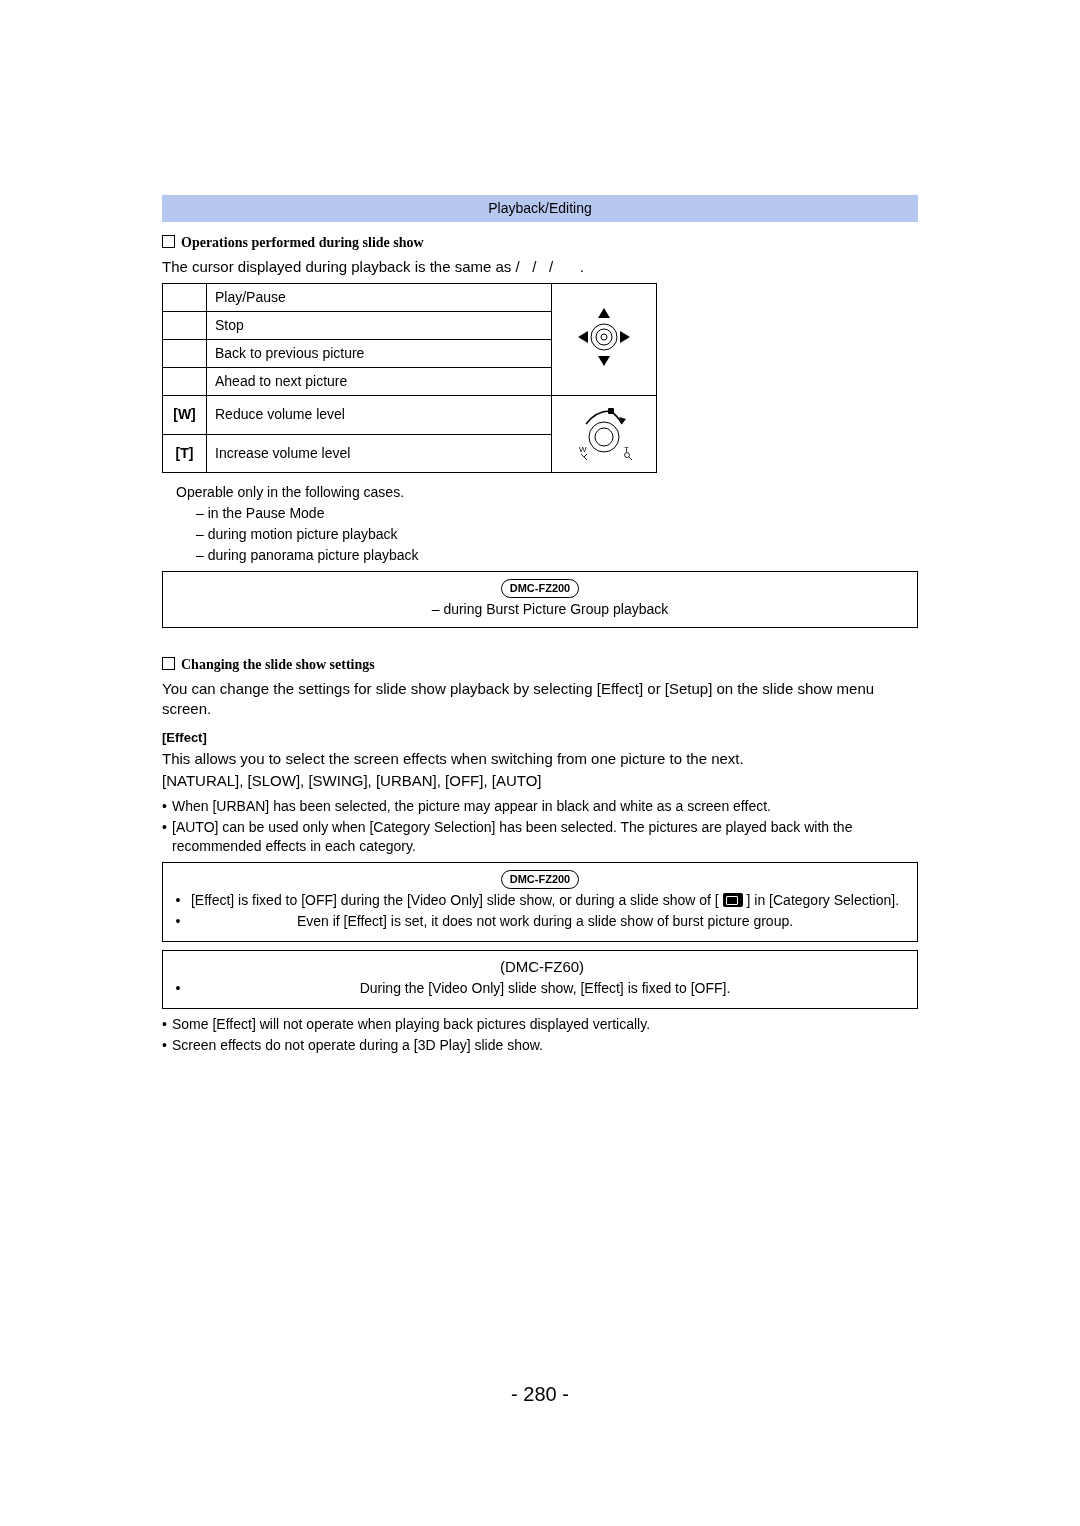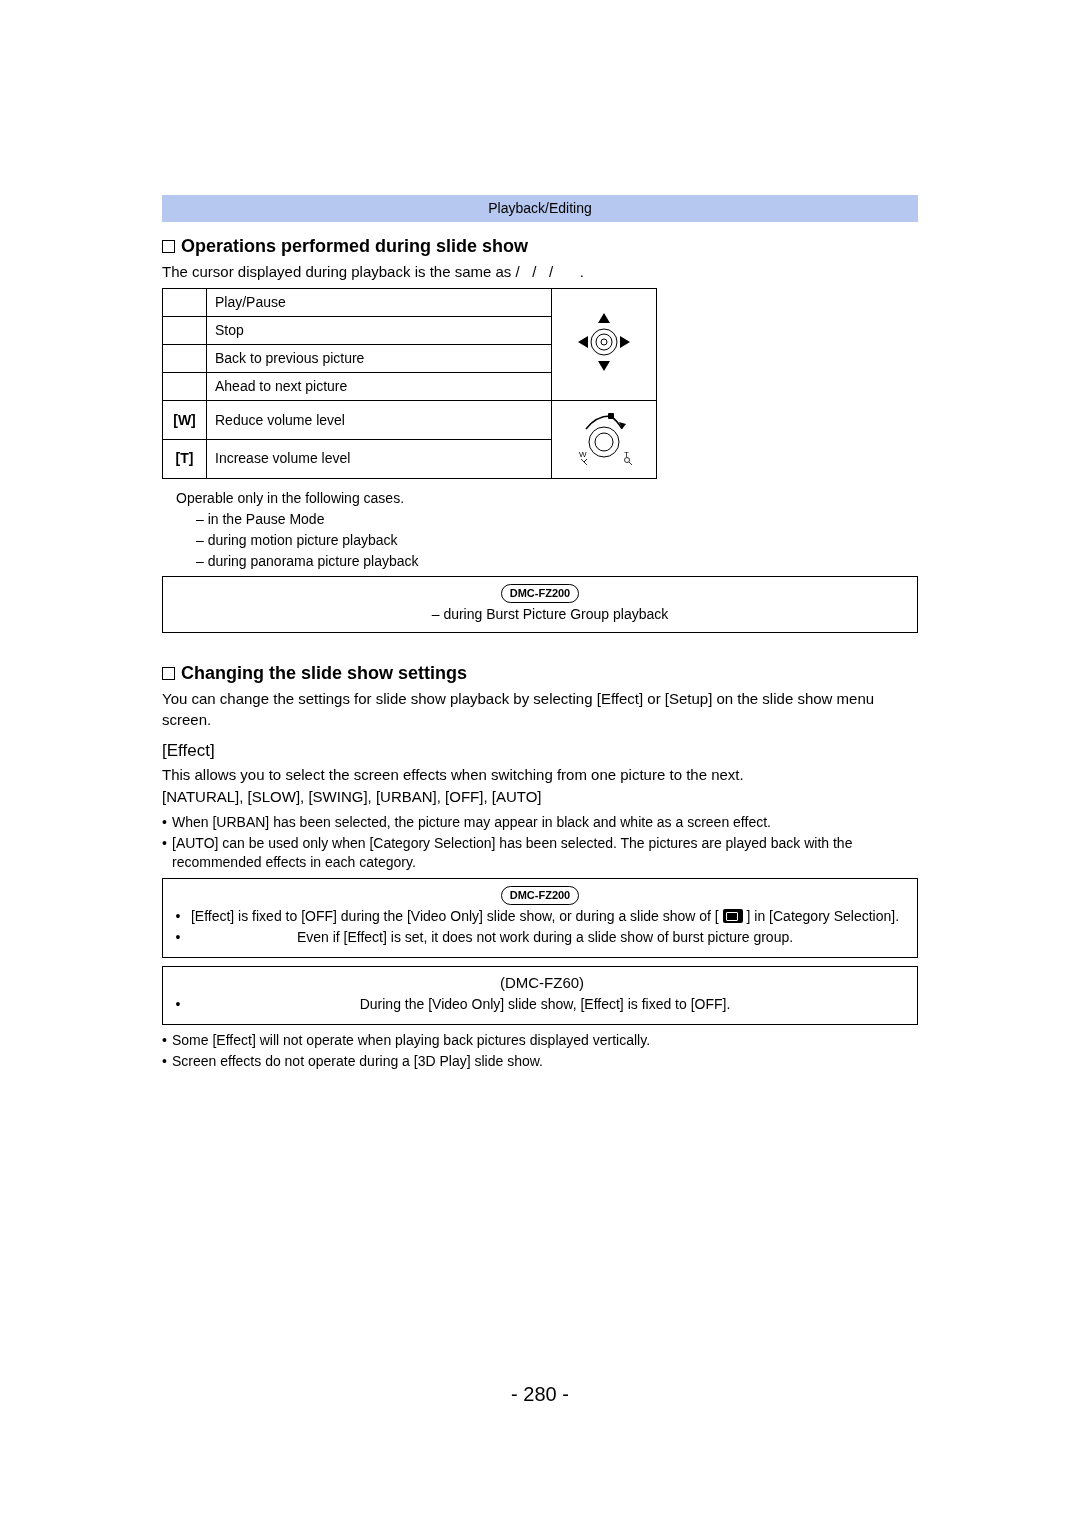--- a/index.html
+++ b/index.html
@@ -21,22 +21,23 @@
   .header-bar {
     background: #b6c8f0;
     text-align: center;
     font-size: 14px;
     padding: 4px 0;
     color: #000;
     margin-bottom: 12px;
   }
   .sec-heading {
     font-weight: bold;
-    font-size: 18px;
+    font-size: 14px;
     margin-bottom: 4px;
+    font-family: Liberation Serif, serif;
   }
   .sec-heading::before {
     content: "";
     display: inline-block;
     width: 11px;
     height: 11px;
     border: 1px solid #000;
     margin-right: 6px;
     position: relative;
     top: 1px;
@@ -89,21 +90,21 @@
     padding: 1px 8px;
     margin-bottom: 2px;
   }
   .model-tag-plain {
     display: inline-block;
     font-size: 15px;
     padding: 0 0 2px 4px;
   }
 
   .section2 { margin-top: 28px; }
-  .sub-heading { font-weight: normal; font-size: 17px; margin-top: 10px; margin-bottom: 2px; }
+  .sub-heading { font-weight: bold; font-size: 13px; margin-top: 10px; margin-bottom: 2px; }
   .bullet-list { font-size: 14px; margin-top: 4px; }
   .bullet-item { display: flex; margin-bottom: 2px; }
   .bullet-item .dot { width: 10px; flex-shrink:0; }
   .bullet-item .txt { flex: 1; }
 
   .burst-icon {
     display:inline-block;
     width:20px; height:14px;
     background:#000;
     position:relative;

